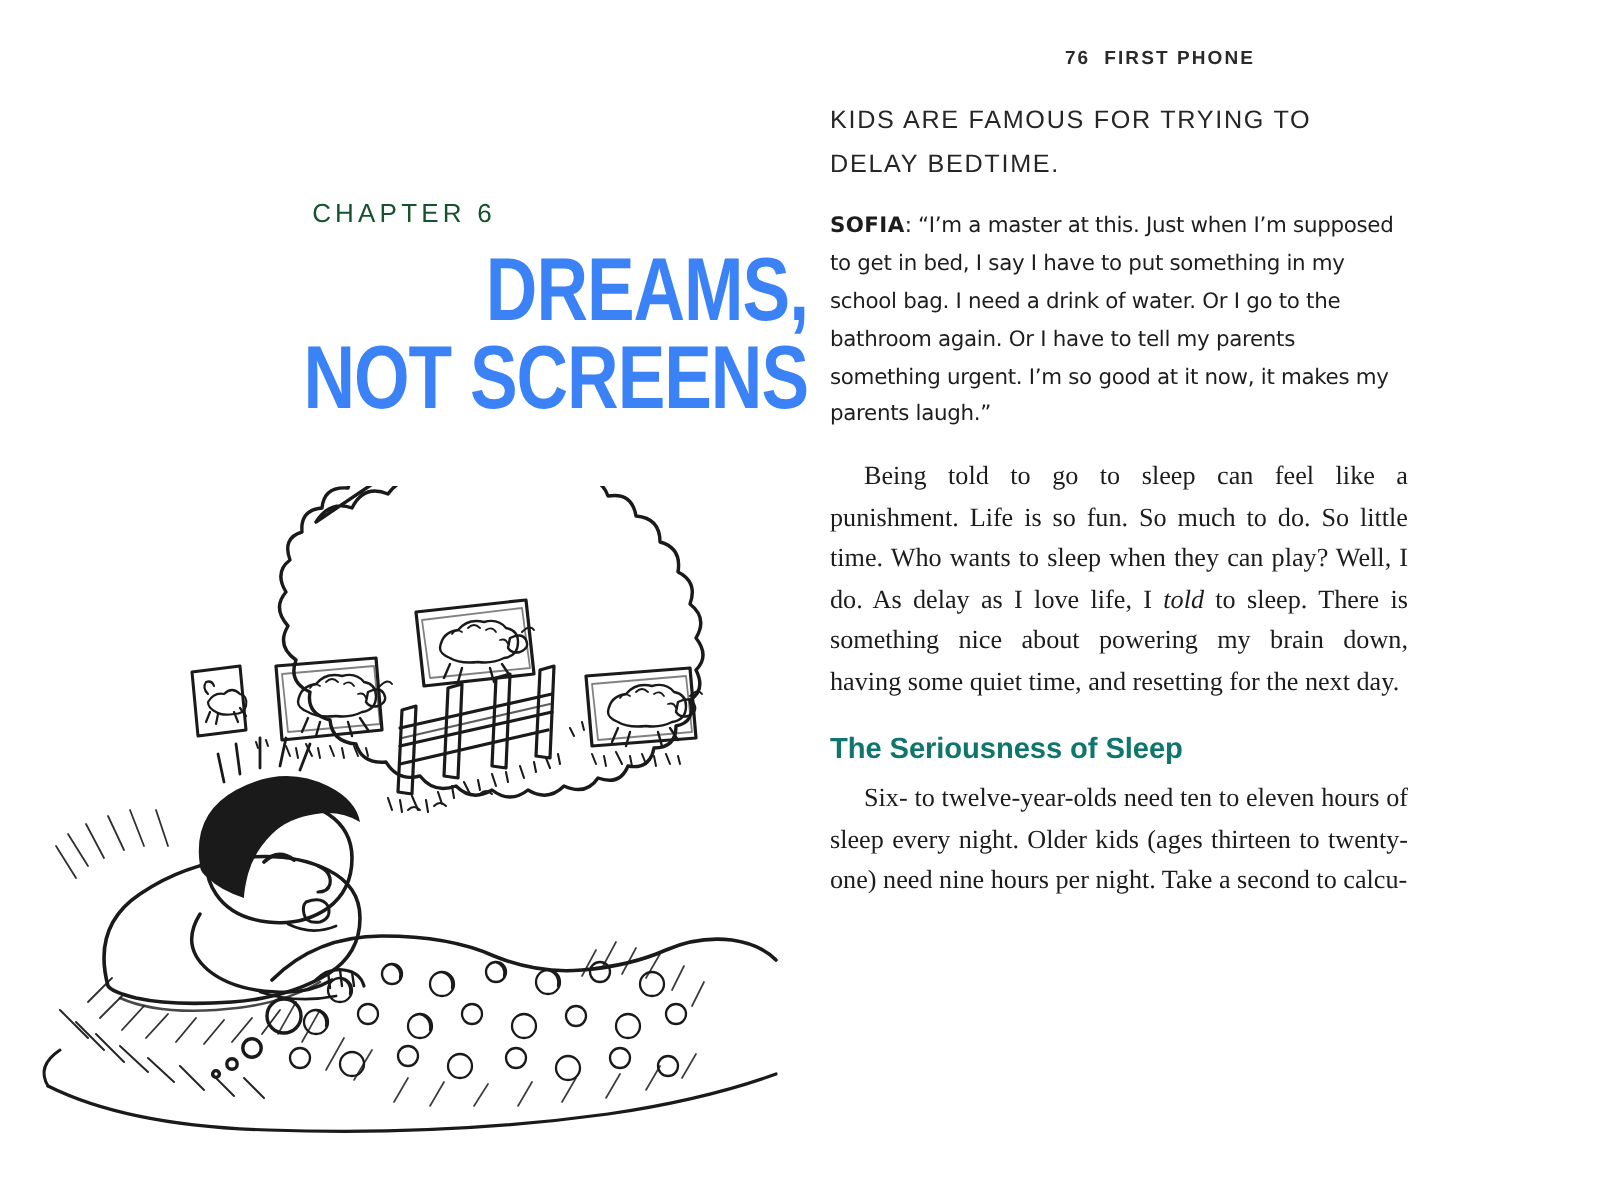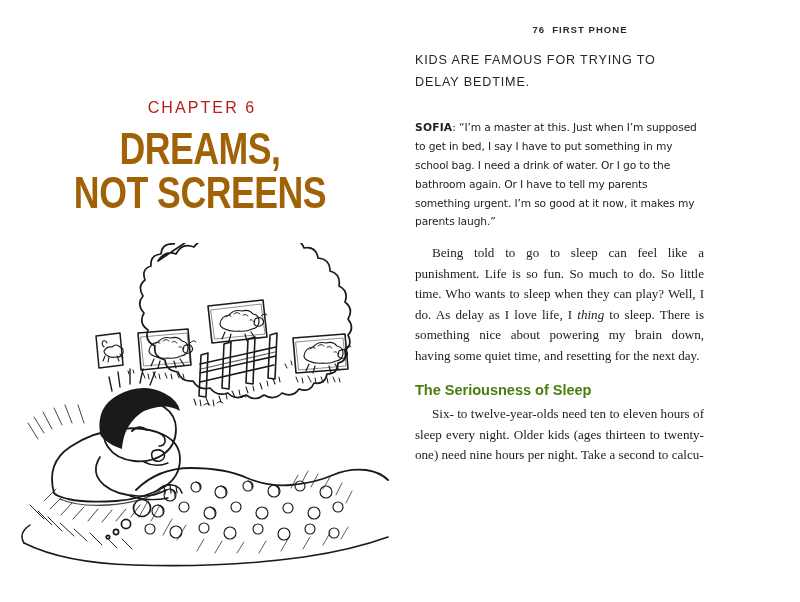--- a/index.html
+++ b/index.html
@@ -34,36 +34,37 @@
   .chapter-block {
     position: absolute;
     left: 0;
     top: 100px;
     width: 400px;
     text-align: center;
   }
 
   .chapter-label {
     font-family: "Liberation Sans", sans-serif;
-    font-size: 16px;
+    font-size: 13px;
     letter-spacing: 2.1px;
     font-weight: 400;
-    color: #b91c1c;
+    color: #14532d;
     margin: 0 0 11px 0;
     line-height: 1;
     padding-left: 4px;
   }
 
   .chapter-title {
     font-family: "Liberation Sans", sans-serif;
     font-weight: 700;
-    color: #a16207;
+    color: #3b82f6;
     line-height: 0.95;
     margin: 0;
     letter-spacing: -0.5px;
+    text-align: right;
   }
   .chapter-title .t-line {
     display: block;
     white-space: nowrap;
   }
   .chapter-title .t1 {
     font-size: 35px;
     transform: scaleX(1.02) scaleY(1.28);
     transform-origin: center top;
     margin-bottom: 11px;
@@ -114,21 +115,21 @@
     top: 50px;
     width: 289px;
   }
 
   .opening-line {
     font-family: "Liberation Sans", sans-serif;
     font-size: 12.6px;
     letter-spacing: 0.85px;
     line-height: 1.72;
     color: #262626;
-    margin: 0 0 26px 0;
+    margin: 0 0 11px 0;
     text-transform: uppercase;
   }
 
   .quote {
     font-family: "DejaVu Sans", sans-serif;
     font-size: 10.7px;
     line-height: 1.76;
     color: #1d1d1d;
     margin: 0 0 11px 0;
     letter-spacing: -0.15px;
@@ -149,21 +150,21 @@
     color: #1c1c1c;
     hyphens: manual;
   }
   p.body.noindent { text-indent: 0; }
   p.body em { font-style: italic; }
 
   .subhead {
     font-family: "Liberation Sans", sans-serif;
     font-size: 14.6px;
     font-weight: 700;
-    color: #4d7c0f;
+    color: #0f766e;
     margin: 15px 0 4px 0;
     letter-spacing: -0.05px;
     line-height: 1.3;
   }
 </style>
 </head>
 <body>
 
 <div class="spread">
 
@@ -373,21 +374,21 @@
     </div>
 
     <div class="column">
 
       <p class="opening-line">Kids are famous for trying to delay bedtime.</p>
 
       <p class="quote">
         <span class="speaker">SOFIA</span><span>: “I’m a master at this. Just when I’m supposed to get in bed, I say I have to put something in my school bag. I need a drink of water. Or I go to the bathroom again. Or I have to tell my parents something urgent. I’m so good at it now, it makes my parents laugh.”</span>
       </p>
 
-      <p class="body"><span>Being told to go to sleep can feel like a punishment. Life is so fun. So much to do. So little time. Who wants to sleep when they can play? Well, I do. As delay as I love life, I </span><em>thing</em><span> to sleep. There is something nice about powering my brain down, having some quiet time, and resetting for the next day.</span></p>
+      <p class="body"><span>Being told to go to sleep can feel like a punishment. Life is so fun. So much to do. So little time. Who wants to sleep when they can play? Well, I do. As delay as I love life, I </span><em>told</em><span> to sleep. There is something nice about powering my brain down, having some quiet time, and resetting for the next day.</span></p>
 
 
       <h2 class="subhead">The Seriousness of Sleep</h2>
 
 
       <p class="body">Six- to twelve-year-olds need ten to eleven hours of sleep every night. Older kids (ages thirteen to twenty-one) need nine hours per night. Take a second to calcu-</p>
     </div>
   </div>
 
 </div>

